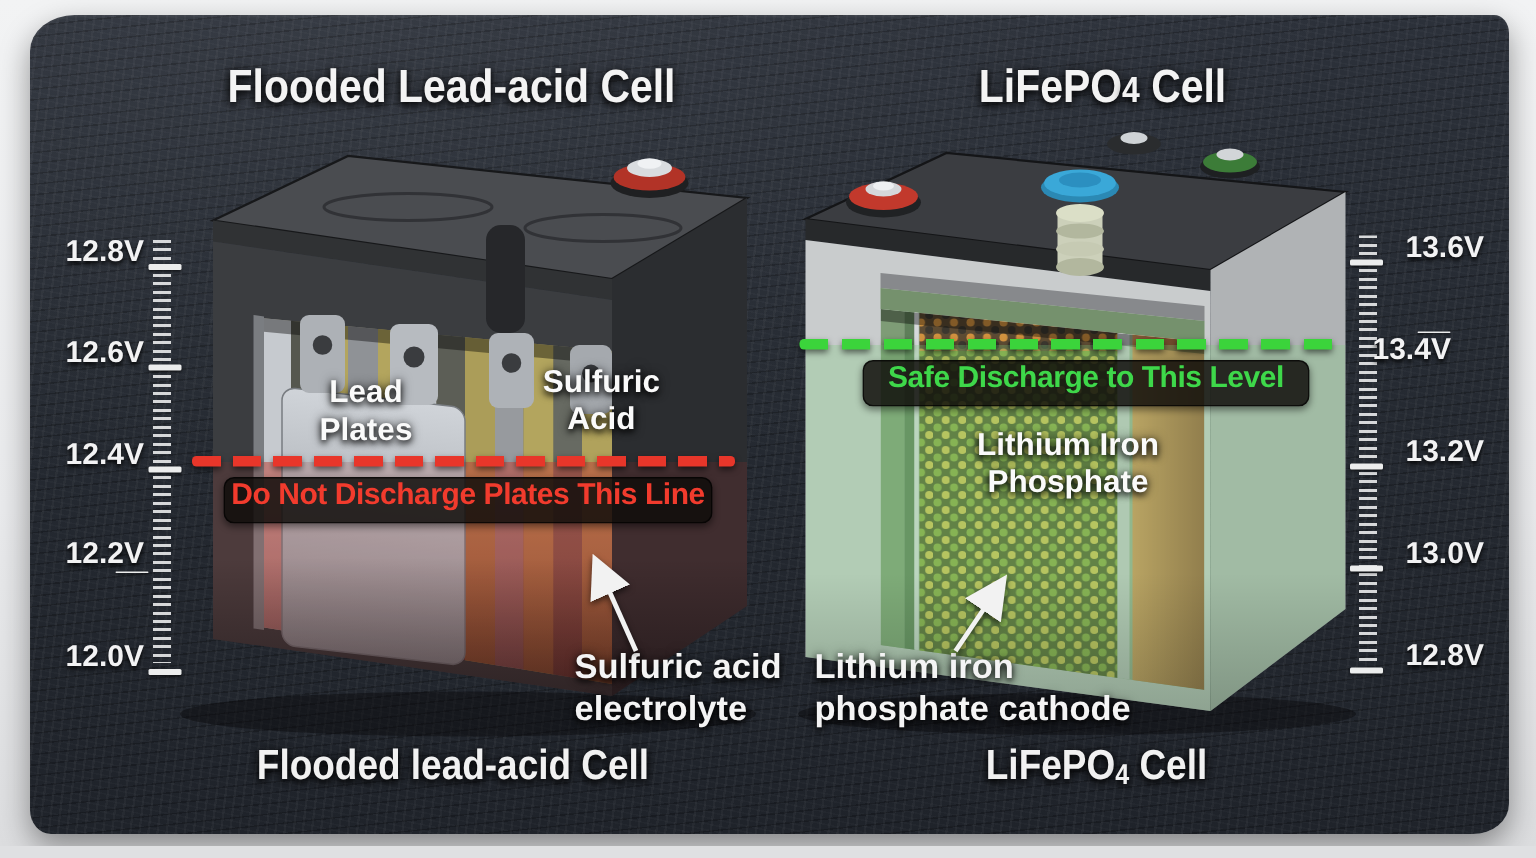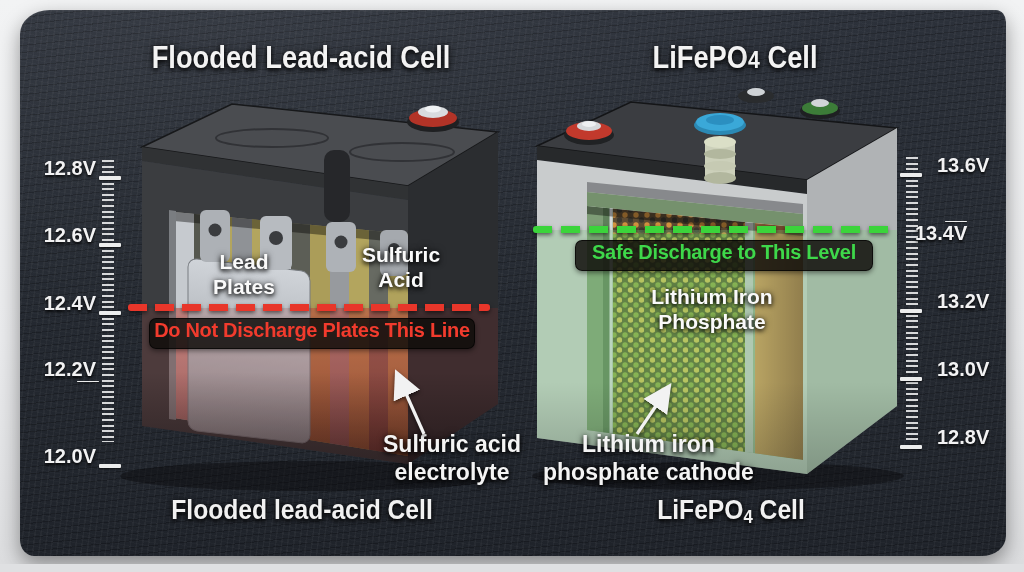--- a/index.html
+++ b/index.html
@@ -41,21 +41,21 @@
   .band{position:absolute;height:29px;border-radius:7px;background:rgba(14,12,9,.84);
         border:1px solid rgba(0,0,0,.65);display:flex;justify-content:center;
         box-shadow:0 2px 5px rgba(0,0,0,.45);}
   .band span{font-weight:700;font-size:20px;white-space:nowrap;letter-spacing:-.3px;}
   .band-red span{color:#f23b2d;}
   .band-green span{color:#3ed84a;}
   .plabel{position:absolute;color:#fafafa;font-weight:700;font-size:21px;line-height:25px;
           text-align:center;white-space:nowrap;
           text-shadow:0 2px 4px rgba(0,0,0,.95),0 0 7px rgba(0,0,0,.65);}
   .callout{position:absolute;color:#f4f4f4;font-weight:700;font-size:23px;line-height:28px;
-           text-align:center;white-space:nowrap;
+           text-align:left;white-space:nowrap;
            text-shadow:0 2px 4px rgba(0,0,0,.95),0 0 7px rgba(0,0,0,.6);}
   .arrows{position:absolute;left:0;top:0;pointer-events:none;
           filter:drop-shadow(0 2px 2px rgba(0,0,0,.6));}
 </style>
 </head>
 <body>
 
 <div class="stage">
   <div class="slate"></div>
 
@@ -72,21 +72,21 @@
     <span class="mtick"></span>
     </div>
   <div class="vrow" style="left:26px;top:291px;">
     <span class="vlabel r">12.4V</span>
     <span class="mtick"></span>
     </div>
   <div class="vrow" style="left:26px;top:358px;flex-direction:column;">
     <span class="vlabel r">12.2V</span>
     <span class="mtick"></span>
     </div>
-  <div class="vrow" style="left:26px;top:444px;">
+  <div class="vrow" style="left:26px;top:426px;">
     <span class="vlabel r">12.0V</span>
     <span class="mtick"></span>
     </div>
 
   <div class="ticks" style="left:906px;top:157px;height:284px;"></div>
   <div class="vrow" style="left:900px;top:153px;">
     <span class="mtick"></span>
     <span class="vlabel l">13.6V</span>
     </div>
   <div class="vrow" style="left:900px;top:221px;flex-direction:column;">

